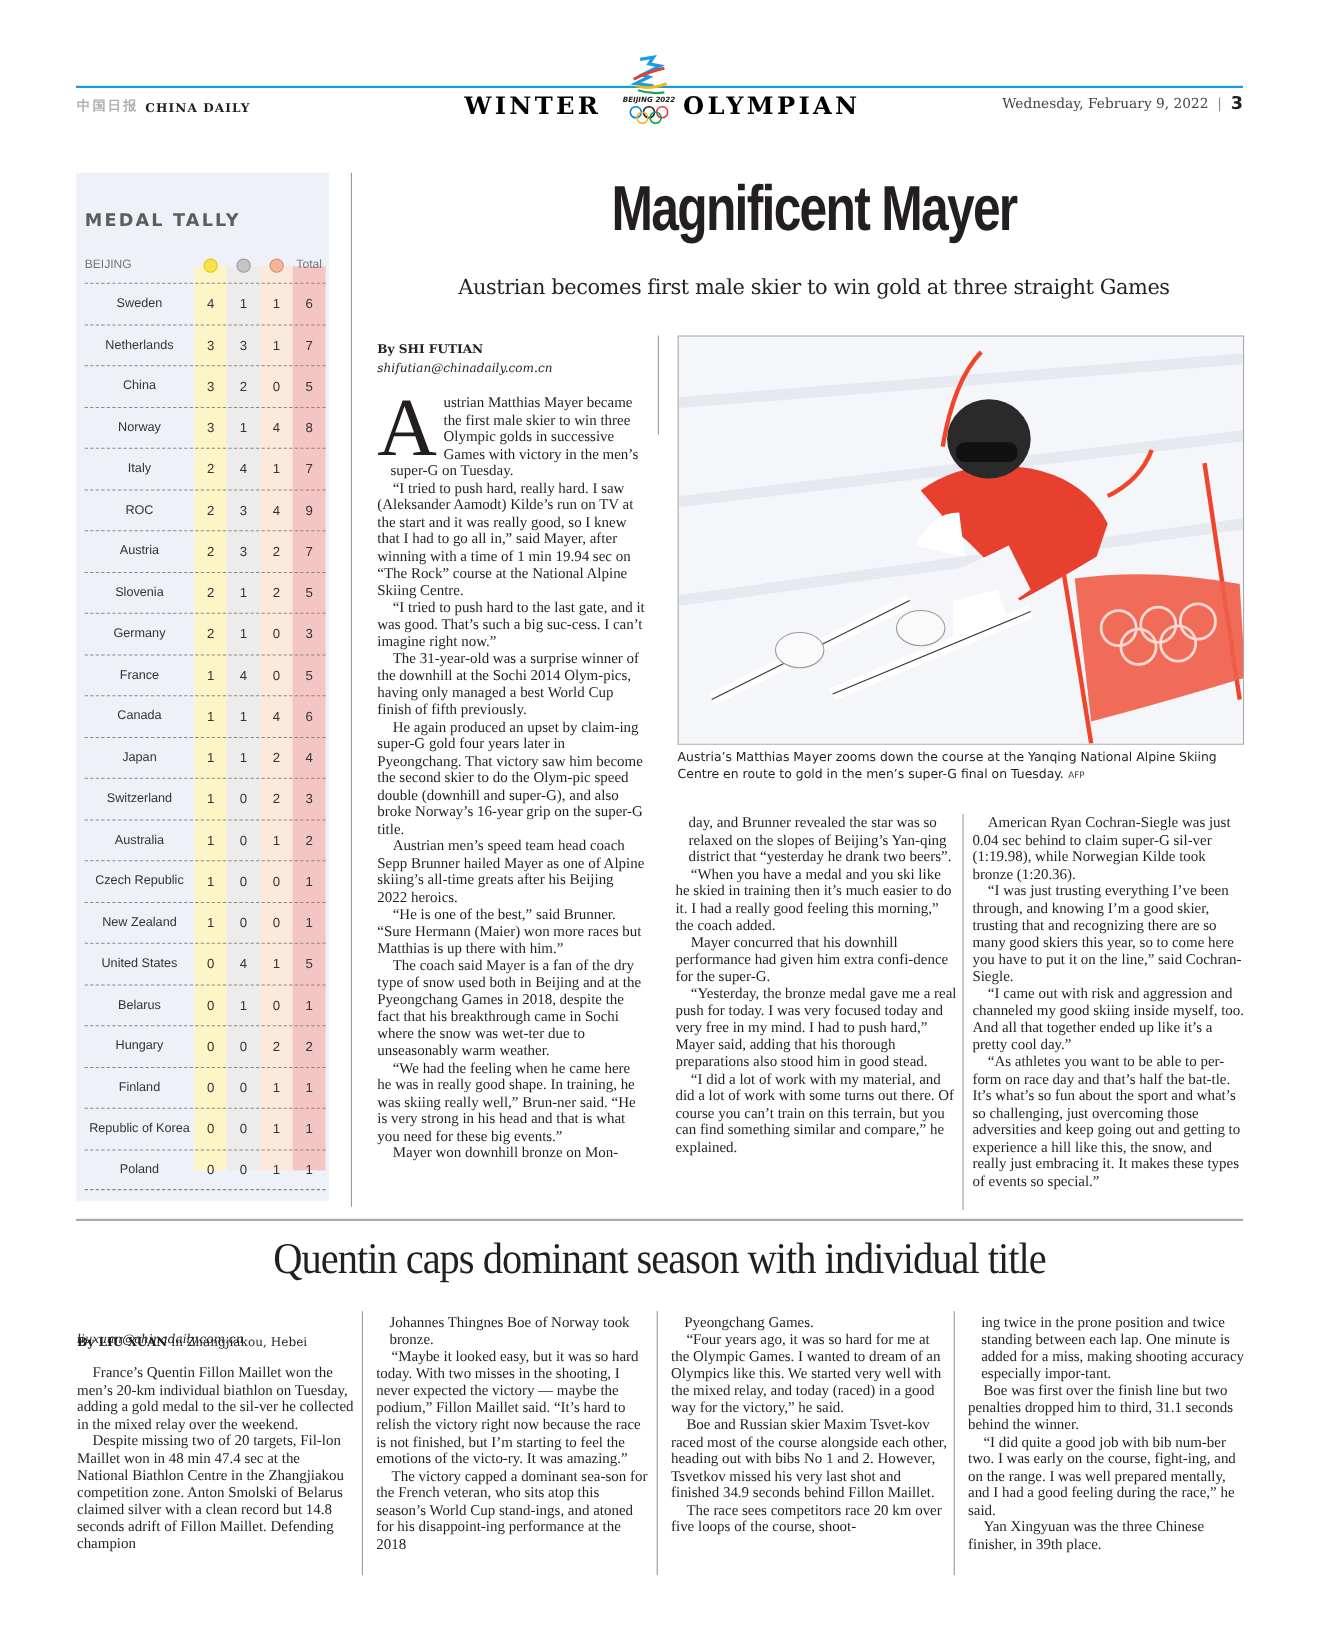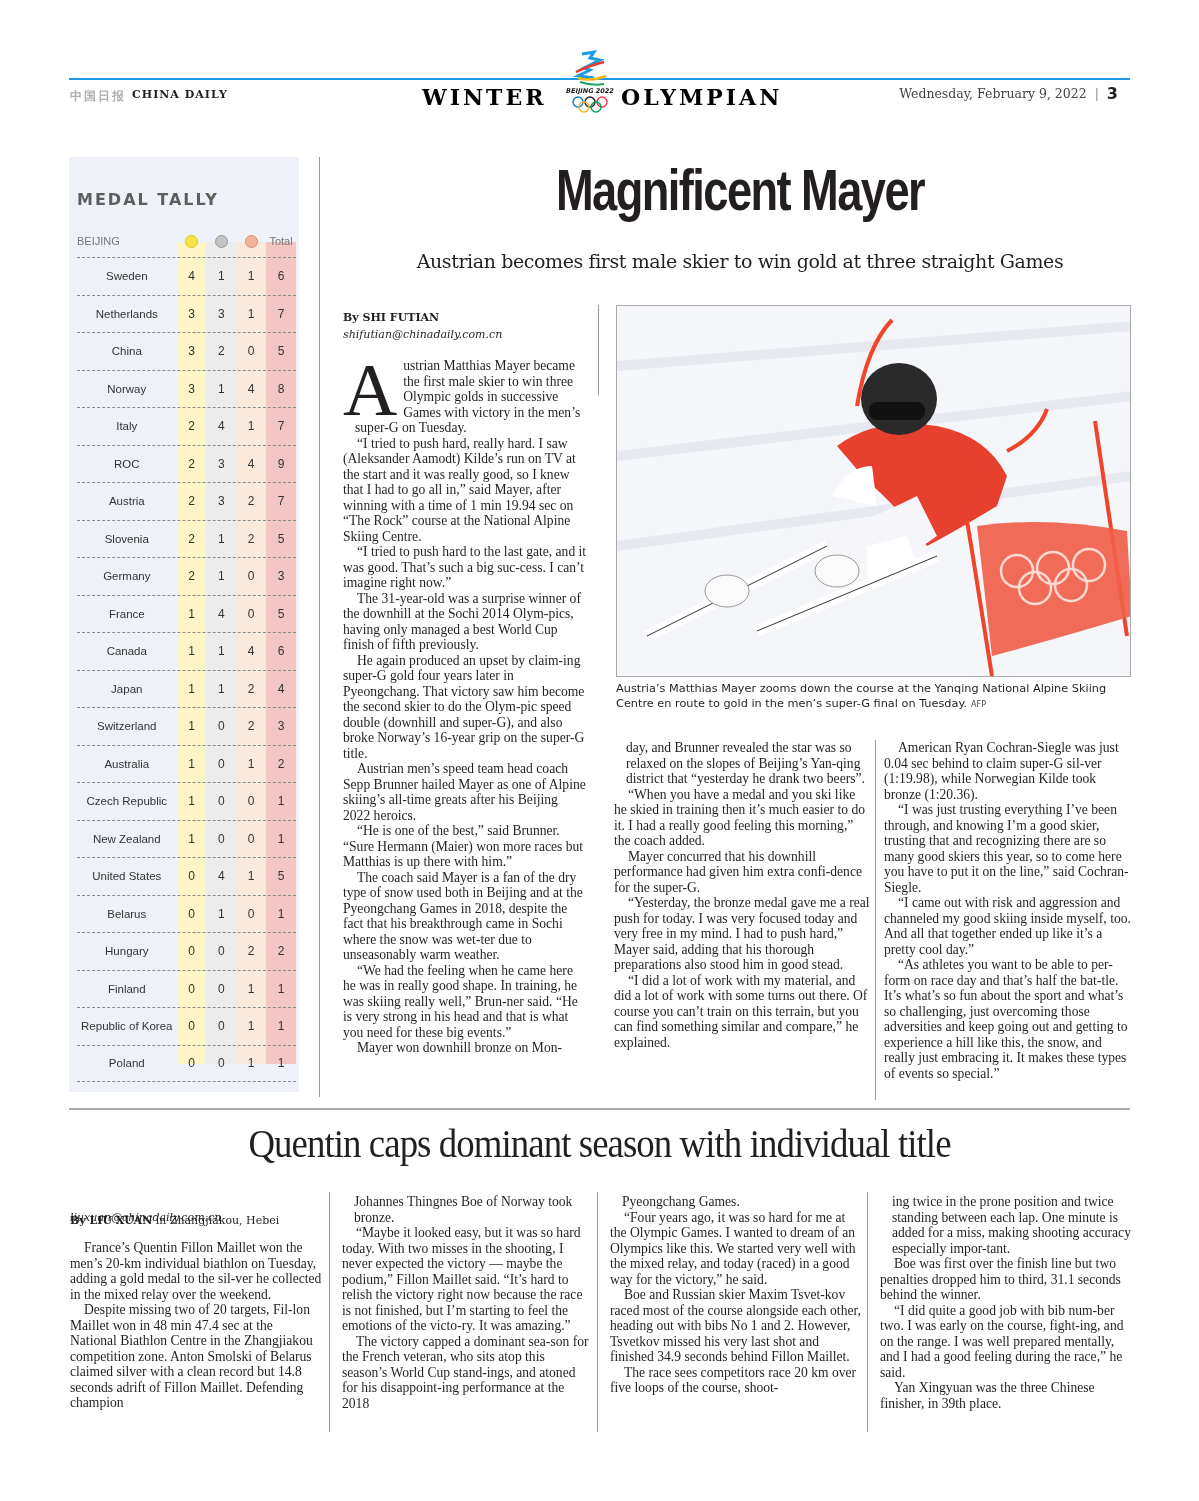--- a/index.html
+++ b/index.html
@@ -1,26 +1,26 @@
 <!DOCTYPE html>
 <html><head>
 <meta charset="utf-8">
 <style>
   * { box-sizing: border-box; margin: 0; padding: 0; }
   body { width: 1199px; height: 1501px; background: #ffffff; position: relative; overflow: hidden; font-family: "DejaVu Serif", serif; color: #231f20; }
 
   
   .rule-top { position: absolute; top: 78px; left: 69px; width: 1061px; height: 2px; background: #1b9ce2; }
-  .paper-name { position: absolute; top: 88px; left: 70px; font-family: "DejaVu Serif", serif; font-weight: bold; font-size: 11px; letter-spacing: 1px; color: #231f20; display: flex; align-items: flex-start; gap: 6px; }
+  .paper-name { position: absolute; top: 88px; left: 70px; font-family: "DejaVu Serif", serif; font-weight: bold; font-size: 11px; letter-spacing: 1px; color: #231f20; display: flex; align-items: flex-end; gap: 6px; }
   .paper-name .cn { color: #b0b0b0; font-size: 12px; letter-spacing: 2px; }
   .section-title { position: absolute; top: 84px; font-family: "DejaVu Serif", serif; font-weight: bold; font-size: 22px; letter-spacing: 3px; color: #000000; }
   .section-left { left: 422px; }
   .section-right { left: 621px; }
   .emblem { position: absolute; top: 48px; left: 560px; width: 60px; height: 66px; }
-  .dateline { position: absolute; top: 84px; right: 81px; font-family: "DejaVu Serif", serif; font-size: 12.5px; color: #444; display: flex; gap: 8px; align-items: center; }
+  .dateline { position: absolute; top: 84px; right: 69px; font-family: "DejaVu Serif", serif; font-size: 12.5px; color: #444; display: flex; gap: 8px; align-items: center; }
   .dateline .sep { color: #888; }
   .dateline .page { font-family: "DejaVu Sans", sans-serif; font-weight: bold; font-size: 16px; color: #231f20; }
 
   
   .tally { position: absolute; top: 157px; left: 69px; width: 230px; height: 935px; background: #eef2f8; }
   .tally-title { position: absolute; top: 33px; left: 8px; font-family: "DejaVu Sans", sans-serif; font-weight: bold; font-size: 16px; letter-spacing: 2px; color: #5d5d5d; }
   .col-band { position: absolute; top: 85px; bottom: 28px; }
   .band-gold { left: 108px; width: 29px; background: #fdf5c5; }
   .band-silver { left: 137px; width: 31px; background: #ececec; }
   .band-bronze { left: 168px; width: 29px; background: #fbeadb; }

